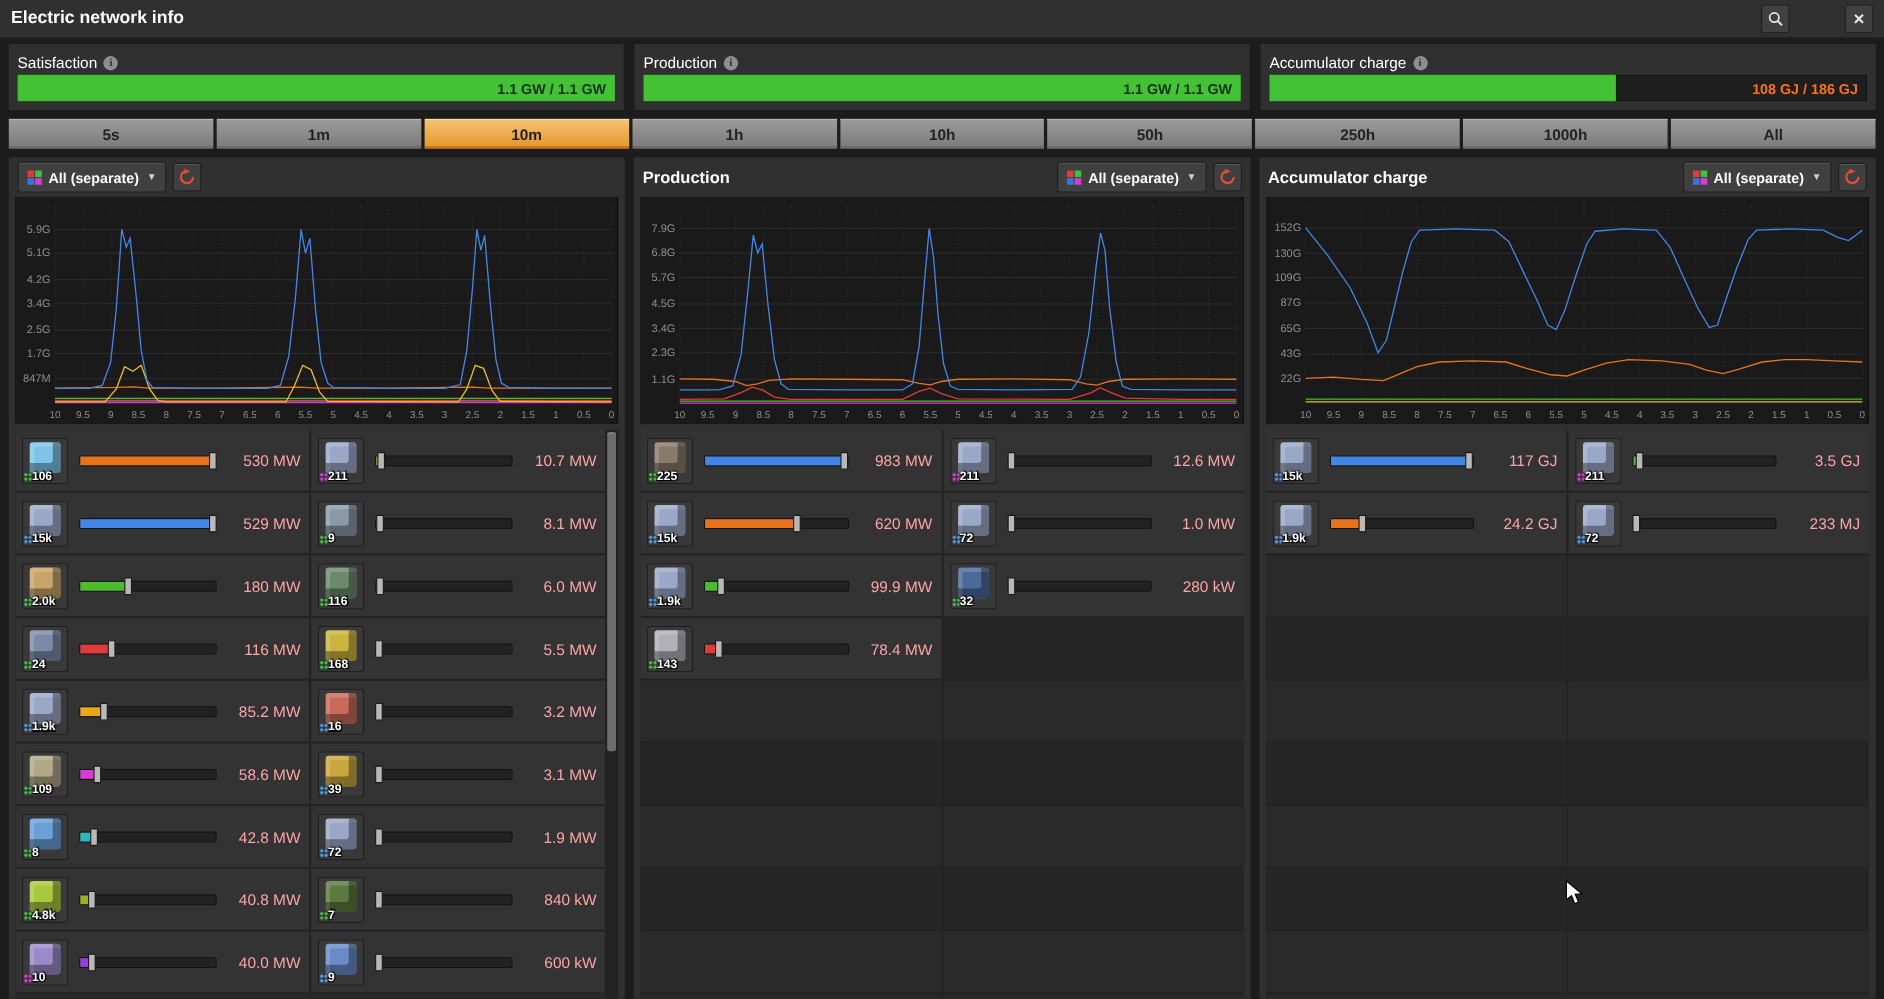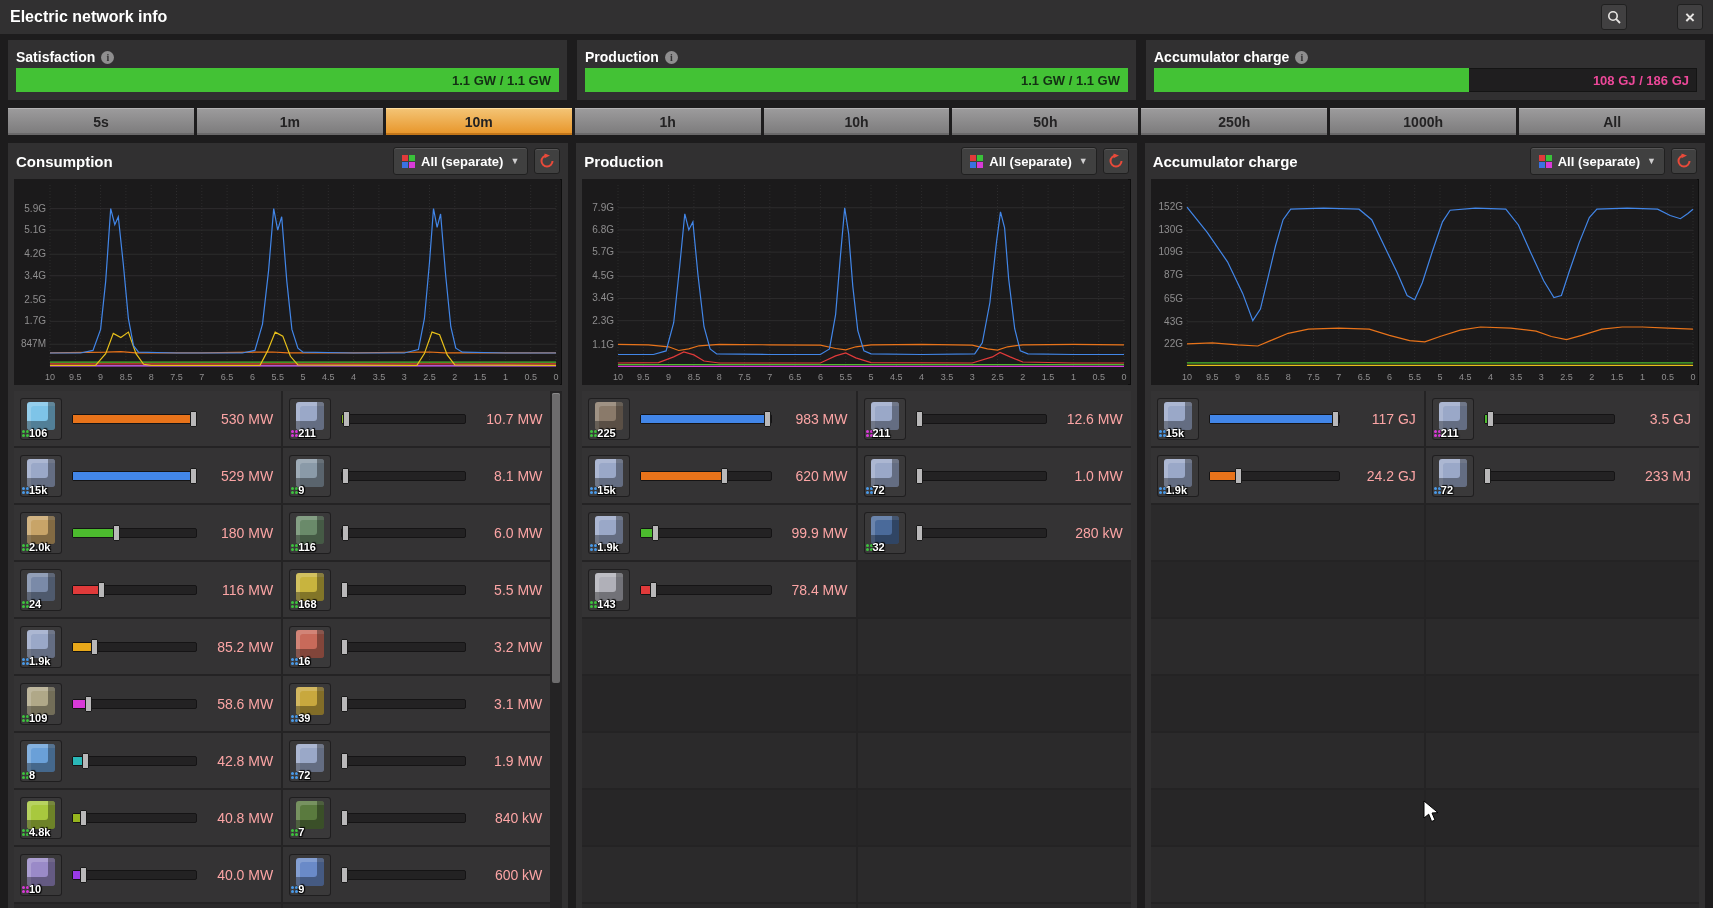--- a/index.html
+++ b/index.html
@@ -6,25 +6,25 @@
   body{width:1713px;height:908px;background:#1d1c1d;font-family:"Liberation Sans",sans-serif;overflow:hidden;display:flex;flex-direction:column;position:relative;}
 
   .titlebar{height:34px;background:#313031;display:flex;align-items:center;padding:0 10px;flex:0 0 auto;gap:44px;}
   .window-title{color:#ffffff;font-weight:bold;font-size:16px;flex:1;}
   .tb-btn{width:26px;height:26px;margin-left:6px;background:#414041;border:1px solid #202020;border-radius:3px;display:flex;align-items:center;justify-content:center;cursor:pointer;padding:0;}
   .close-glyph{color:#e8e6e4;font-size:17px;font-weight:bold;line-height:1;}
 
   .summary-row{display:flex;gap:10px;margin:6px 8px 0;flex:0 0 auto;}
   .summary-panel{flex:1;background:#313031;padding:6px 8px 8px;}
   .sum-label-row{display:flex;align-items:center;height:22px;}
-  .sum-label{color:#ffffff;font-weight:bold;font-size:14px;}
+  .sum-label{color:#ffffff;font-weight:normal;font-size:14px;}
   .info-icon{width:13px;height:13px;border-radius:50%;background:#8f8e8f;color:#313031;font-size:10px;font-weight:bold;display:inline-flex;align-items:center;justify-content:center;margin-left:6px;font-family:"Liberation Serif",serif;}
   .sum-bar{height:24px;background:#1f1e1f;position:relative;box-shadow:inset 0 0 0 1px #141414;}
   .sum-fill{position:absolute;left:0;top:0;bottom:0;}
-  .sum-value{position:absolute;right:8px;top:0;bottom:0;display:flex;align-items:center;font-size:13px;font-weight:bold;color:#ec4899;}
+  .sum-value{position:absolute;right:8px;top:0;bottom:0;display:flex;align-items:center;font-size:13px;font-weight:bold;color:#f97316;}
   .sum-bar.full .sum-value{color:#143014;}
 
   .time-row{display:flex;gap:3px;margin:8px 8px 0;flex:0 0 auto;}
   .time-btn{flex:1;height:27px;border:none;background:linear-gradient(#9d9c9d,#7b7a7b);color:#232223;font-weight:bold;font-size:14px;font-family:inherit;cursor:pointer;box-shadow:inset 0 1px 0 #b5b4b5, inset 0 -2px 0 #6a696a;}
   .time-btn.selected{background:linear-gradient(#f4c577,#e79427);box-shadow:inset 0 1px 0 #ffdfa0, inset 0 -2px 0 #c2761a;}
 
   .main-row{display:flex;gap:8px;margin:8px 8px 0;flex:1;min-height:0;}
   .panel{flex:1;background:#313031;display:flex;flex-direction:column;min-width:0;}
   .panel-header{height:36px;display:flex;align-items:center;padding:0 8px;flex:0 0 auto;}
   .panel-title{color:#ffffff;font-weight:bold;font-size:15px;flex:1;}
@@ -118,21 +118,20 @@
     <button class="time-btn">50h</button>
     <button class="time-btn">250h</button>
     <button class="time-btn">1000h</button>
     <button class="time-btn">All</button>
   </div>
 
 <div class="main-row">
 
   <div class="panel">
     <div class="panel-header">
-      <span class="panel-title">Consumption</span>
       <div class="dropdown">
         <span class="palette-icon">
             <i style="background: rgb(226, 58, 58);"></i>
             <i style="background: rgb(58, 194, 58);"></i>
             <i style="background: rgb(58, 114, 226);"></i>
             <i style="background: rgb(216, 58, 216);"></i>
           </span>
         <span class="dd-label">All (separate)</span>
         <span class="dd-chev">▼</span>
       </div>

